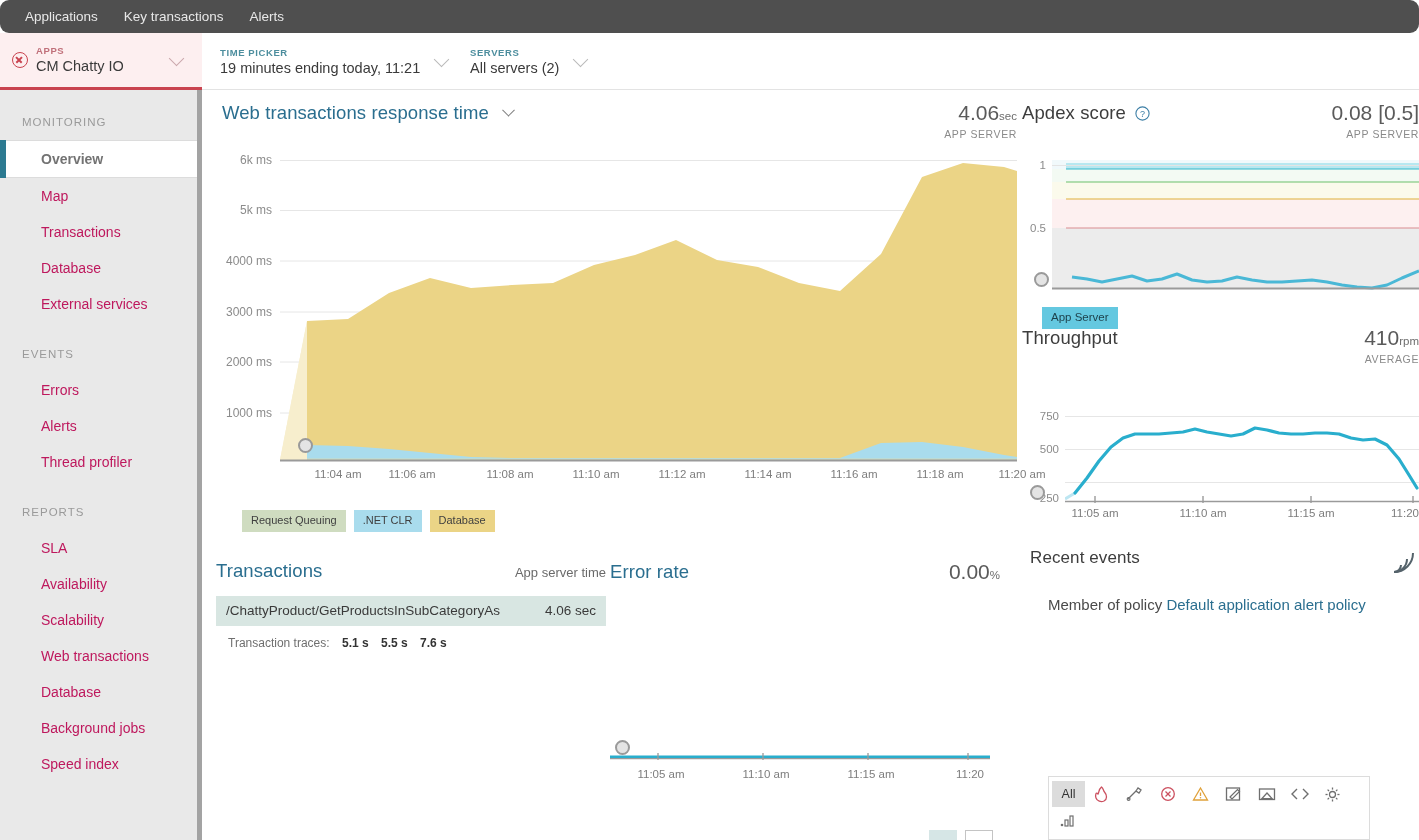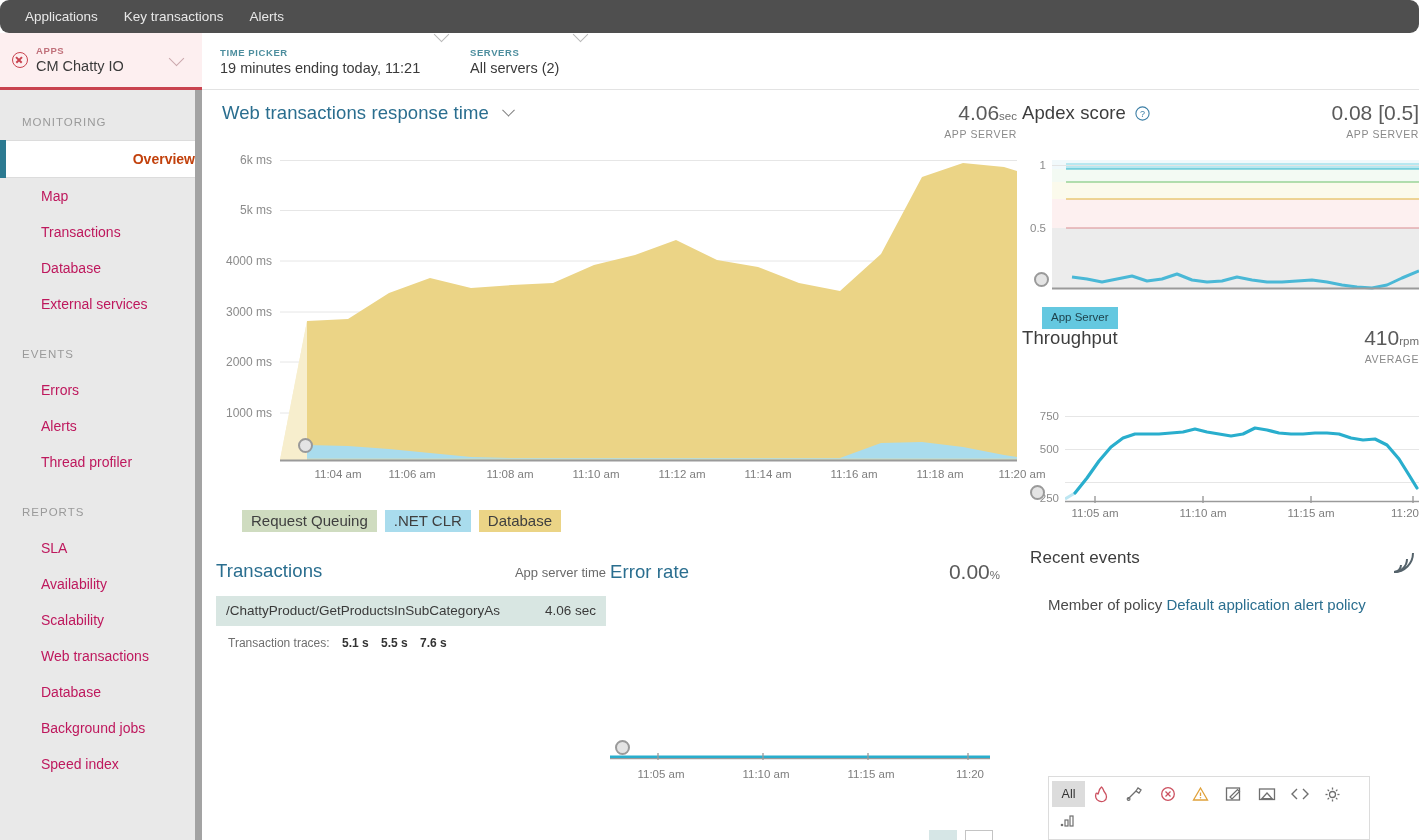--- a/index.html
+++ b/index.html
@@ -49,43 +49,43 @@
   }
   .sel-label.teal { color: #4d8e9e; }
   .sel-value { font-size: 14.5px; color: #3a3a3a; line-height: 18px; }
   .chev {
     width: 11px; height: 11px; border-right: 1.6px solid #b9b9b9;
     border-bottom: 1.6px solid #b9b9b9; transform: rotate(45deg);
     position: absolute; top: 20px;
   }
   .apps-selector .chev { right: 20px; border-color: #cba8ac; }
   .picker {
-    position: absolute; top: 0; height: 57px; display: flex; 
+    position: absolute; top: 0; height: 57px; display: flex; align-items: center;
     cursor: pointer;
   }
   .picker.time { left: 220px; }
   .picker.servers { left: 470px; }
   .picker .chev { position: static; margin-left: 16px; margin-top: -4px; }
 
   
   .sidebar {
     position: absolute; top: 90px; left: 0; width: 202px; height: 750px;
-    background: #e9e9e9; border-right: 7px solid #a3a3a3; overflow: hidden;
+    background: #e9e9e9; border-right: 5px solid #a3a3a3; overflow: hidden;
   }
   .side-head {
     font-size: 11.5px; letter-spacing: 1px; color: #9a9a9a; text-transform: uppercase;
     padding: 26px 0 12px 22px;
   }
   .side-item {
     font-size: 14px; color: #be185d; padding: 9px 0 9px 41px; cursor: pointer;
     position: relative; line-height: 18px;
   }
   .side-item.active {
-    background: #ffffff; font-weight: bold; color: #c2410c;
-    border-top: 1px solid #dcdcdc; border-bottom: 1px solid #dcdcdc; text-align: right;
+    background: #ffffff; font-weight: bold; color: #737373;
+    border-top: 1px solid #dcdcdc; border-bottom: 1px solid #dcdcdc;
   }
   .side-item.active::before {
     content: ""; position: absolute; left: 0; top: -1px; bottom: -1px; width: 6px;
     background: #2c7a91;
   }
 
   
   .content { position: absolute; top: 90px; left: 202px; width: 1217px; height: 750px; }
 
   .panel-title {
@@ -125,21 +125,21 @@
   .xlabel {
     position: absolute; font-size: 11.5px; color: #7d7d7d; transform: translateX(-50%);
     top: 6px; white-space: nowrap;
   }
   .handle {
     position: absolute; width: 15px; height: 15px; border-radius: 50%;
     background: #e4e4e4; border: 2px solid #9a9a9a; cursor: pointer;
   }
   .legend { position: absolute; left: 20px; top: 408px; display: flex; gap: 8px; }
   .legend-chip {
-    font-size: 15px; color: #3f3f3f; padding: 4px 9px 5px; cursor: pointer;
+    font-size: 11px; color: #3f3f3f; padding: 4px 9px 5px; cursor: pointer;
     line-height: 13px;
   }
 
   
   .apdex { position: absolute; left: 820px; top: 12px; width: 397px; height: 220px; }
   .throughput { position: absolute; left: 820px; top: 237px; width: 397px; height: 180px; }
   .sp-y {
     position: absolute; font-size: 11.5px; color: #8b8b8b; transform: translateY(-50%);
     right: 6px; white-space: nowrap;
   }

